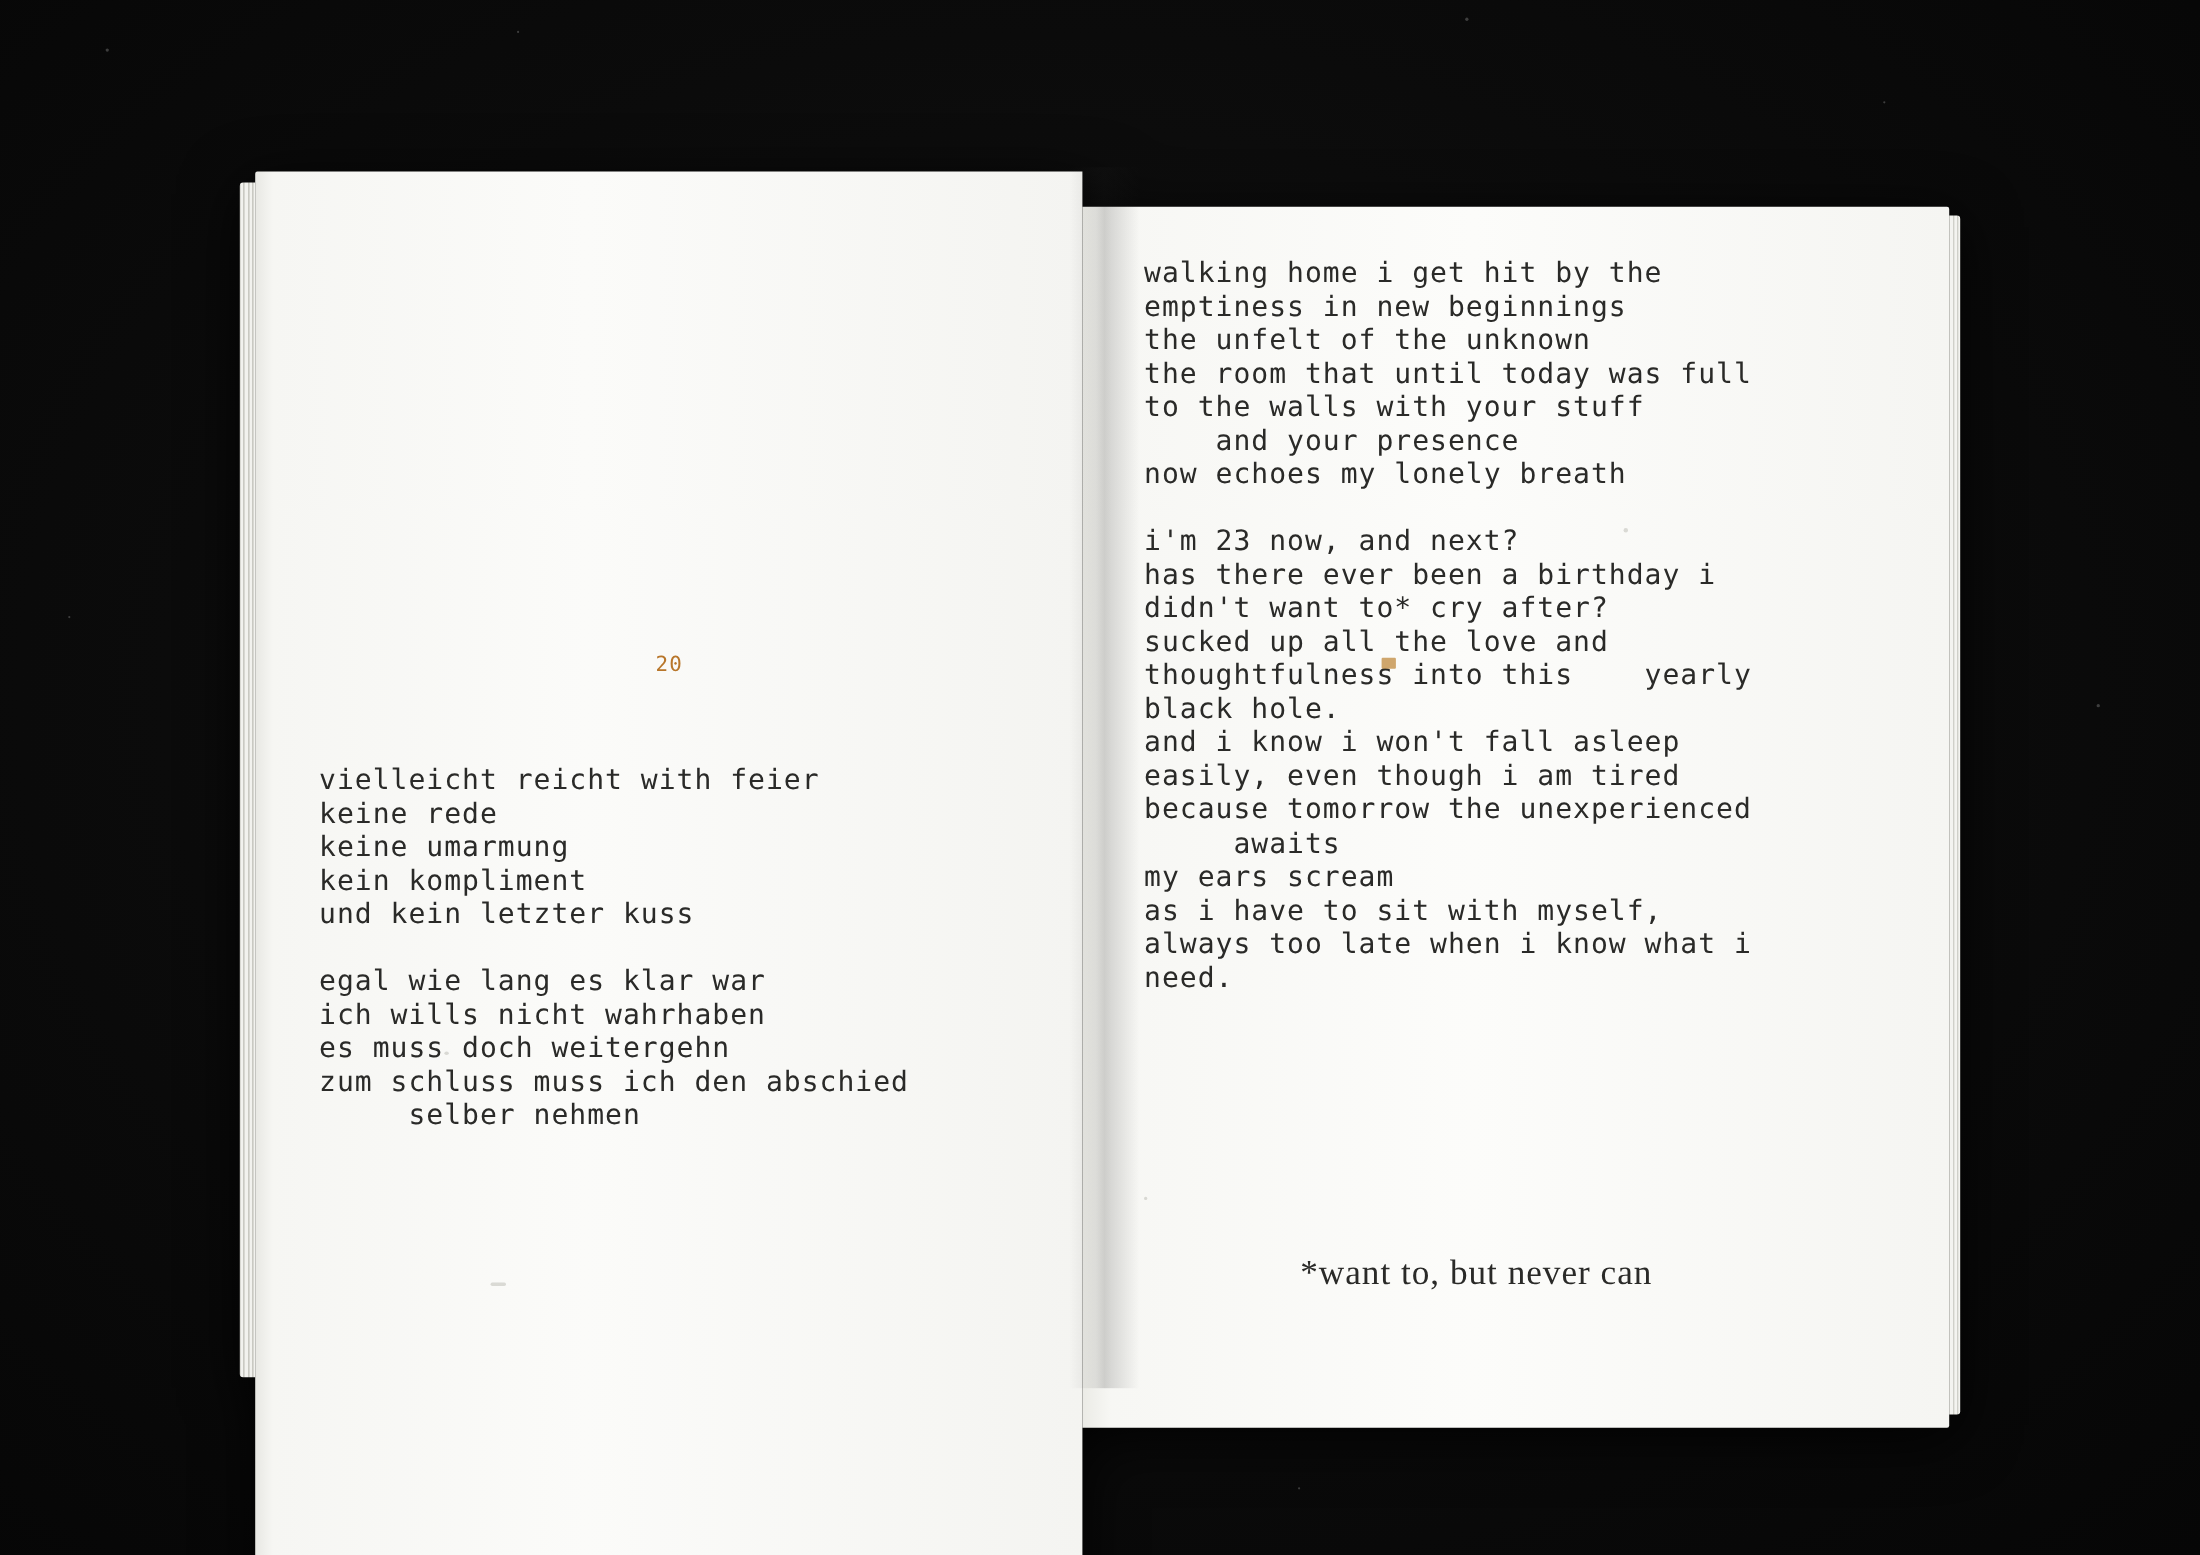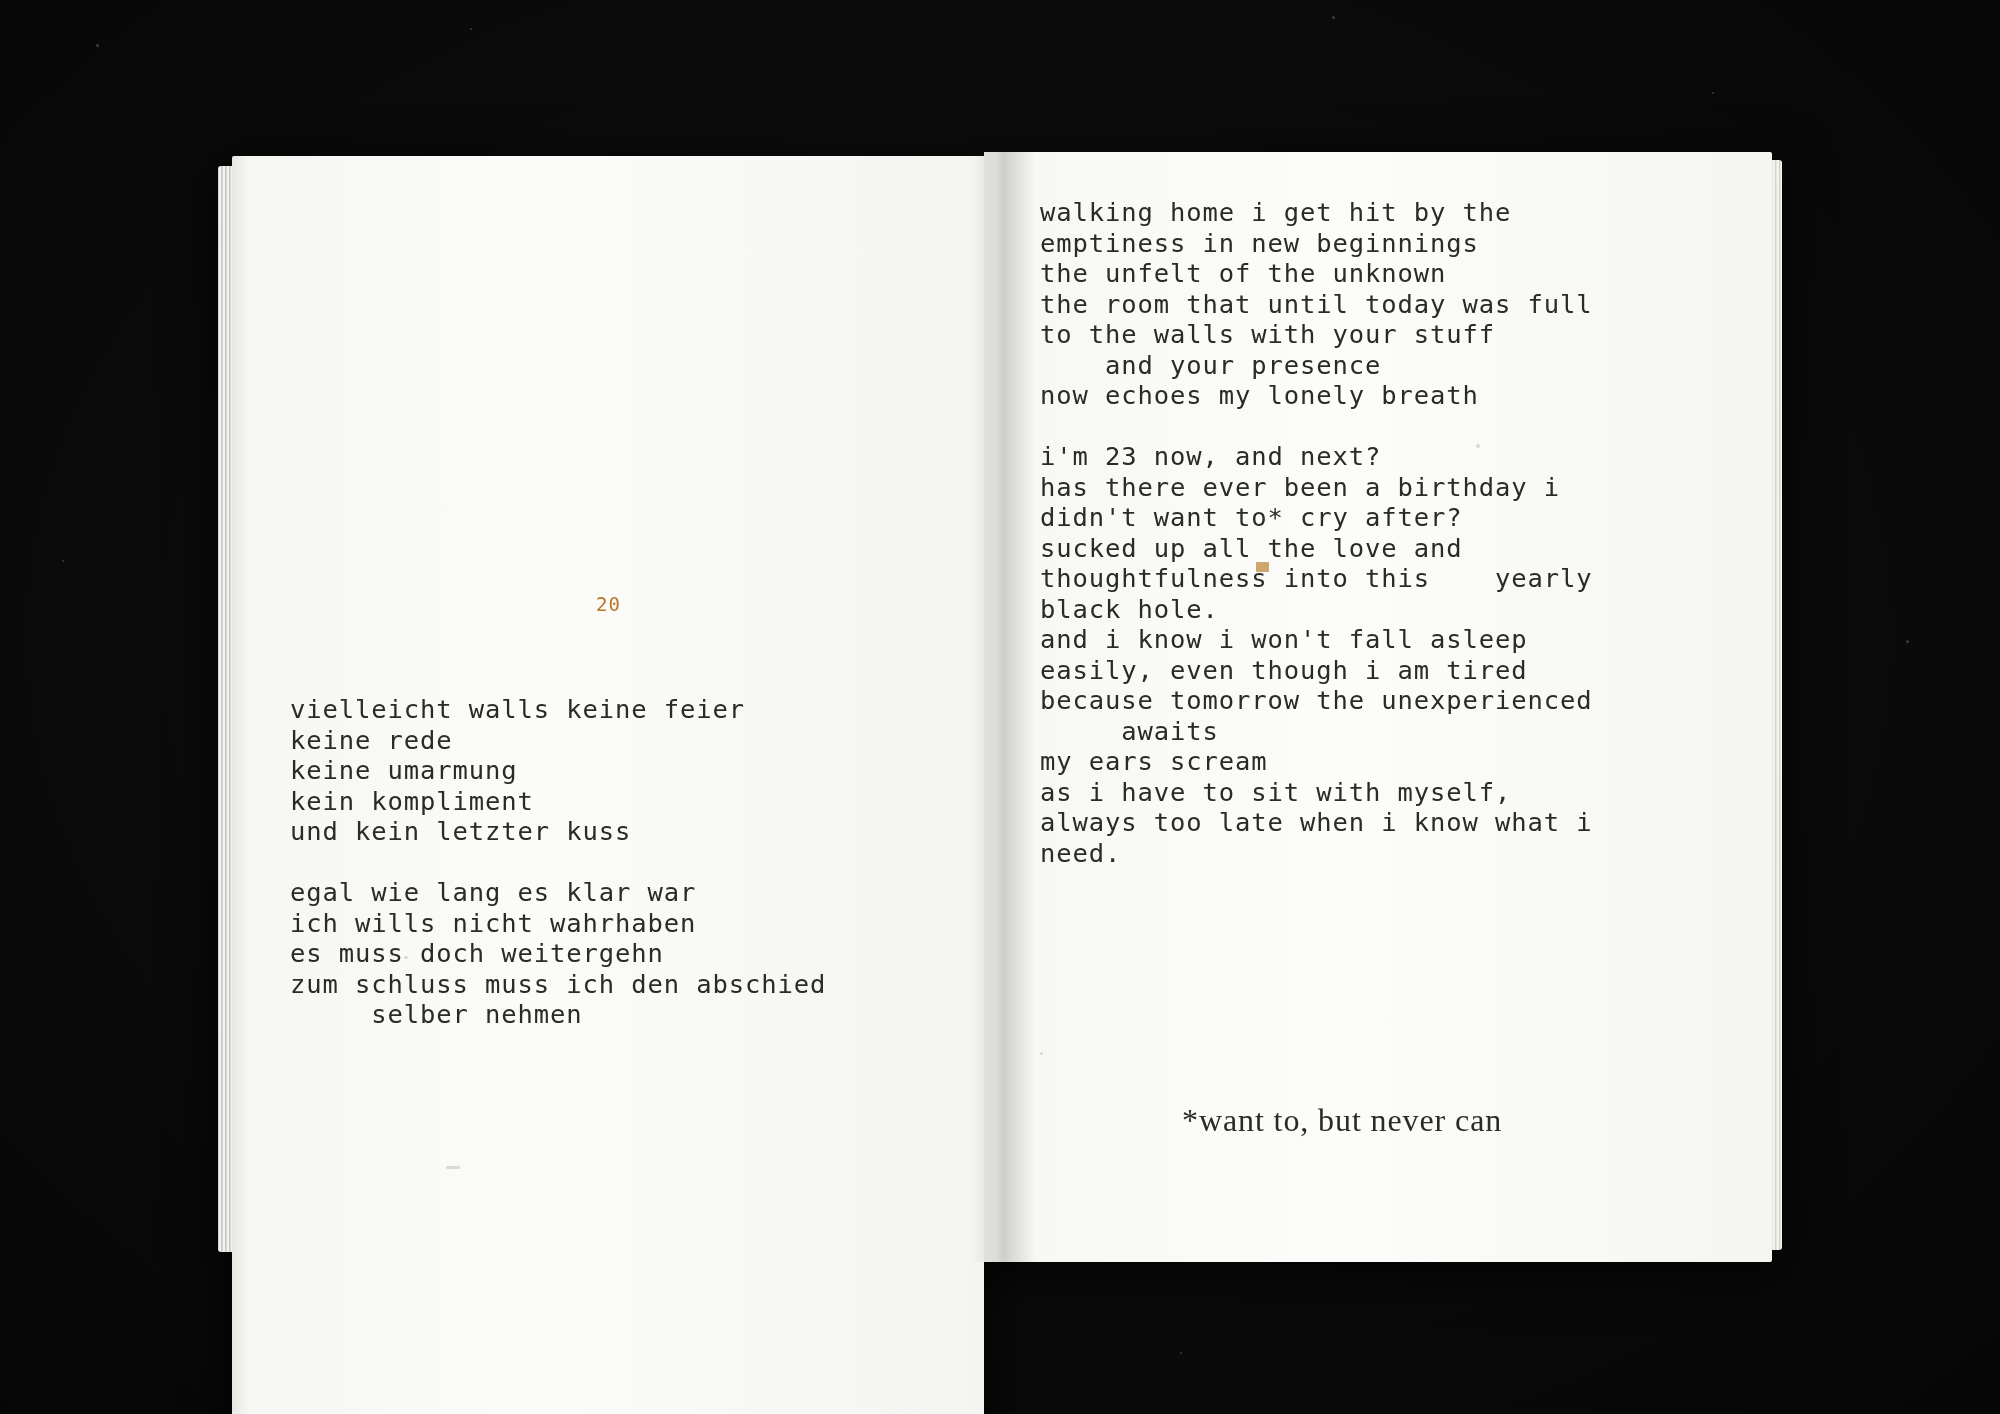--- a/index.html
+++ b/index.html
@@ -37,20 +37,21 @@
     width: 1540px;
     height: 1110px;
     display: flex;
     filter: drop-shadow(0 10px 26px rgba(0,0,0,.85));
   }
 
   .page {
     position: relative;
     background: #f7f7f4;
     box-sizing: border-box;
+    margin-top: 36px;
   }
 
   #left-page {
     width: 752px;
     height: 1378px;
     margin-top: 4px;
     background:
       linear-gradient(90deg, #e8e8e3 0px, #f6f6f3 16px, #fbfbf9 40%, #f4f4f1 100%);
     border-top-left-radius: 2px;
     border-bottom-left-radius: 2px;
@@ -181,21 +182,21 @@
   <div class="speck" style="left:1180px;top:1352px;width:2px; height:2px;"></div>
   <div class="speck" style="left:1604px;top:1240px;width:2px; height:2px;"></div>
 
   <div id="book">
 
     <div class="page" id="left-page">
       <div id="left-edges"></div>
 
       <div id="page-number">20</div>
 
-      <div class="poem" id="left-poem">vielleicht walls keine feier
+      <div class="poem" id="left-poem">vielleicht reicht with feier
 keine rede
 keine umarmung
 kein kompliment
 und kein letzter kuss
 
 egal wie lang es klar war
 ich wills nicht wahrhaben
 es muss doch weitergehn
 zum schluss muss ich den abschied
      selber nehmen</div>

